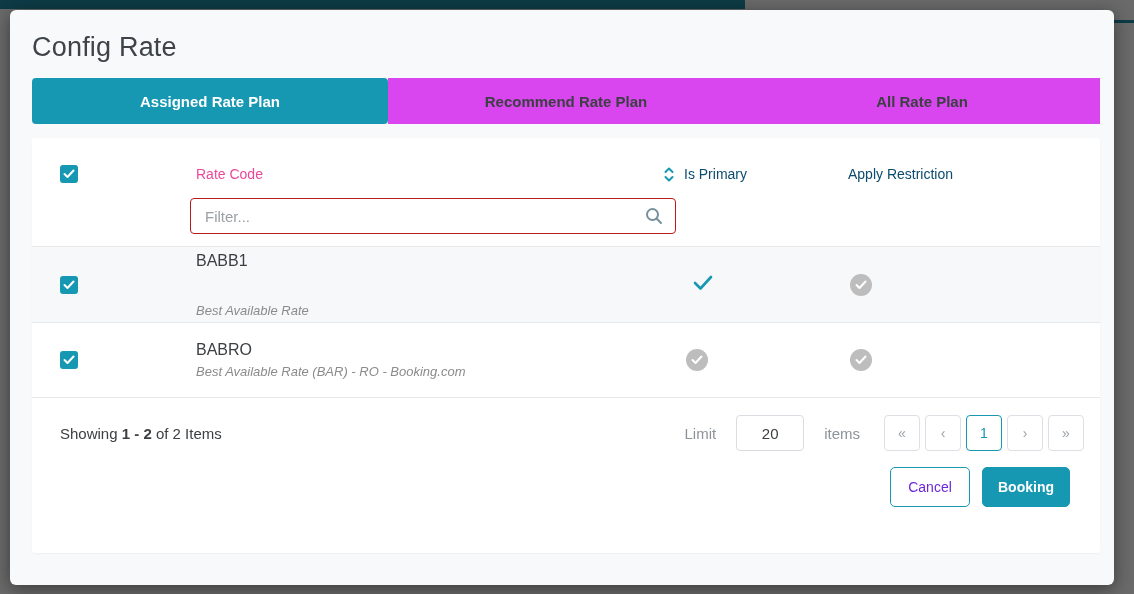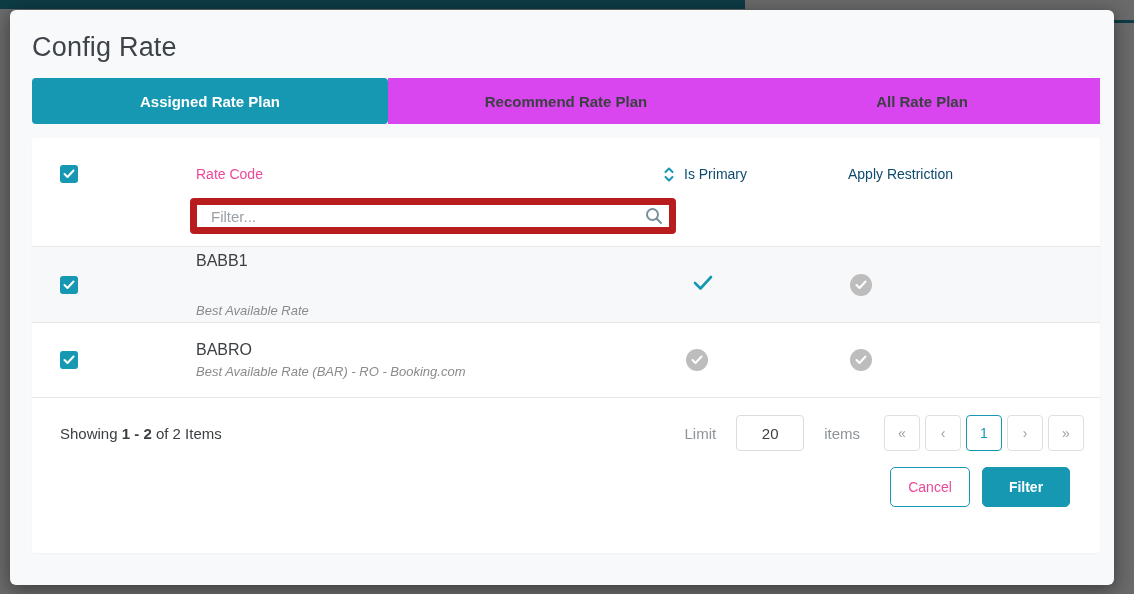--- a/index.html
+++ b/index.html
@@ -53,21 +53,21 @@
   .sort-icon { margin-left:auto; margin-right:8px; display:flex; flex-direction:column; gap:1px; cursor:pointer; }
 
   .checkbox {
     width:18px; height:18px; border-radius:3px; background:#1697b2;
     display:flex; align-items:center; justify-content:center; cursor:pointer;
   }
 
   .filter-row { margin-top:12px; padding-left:158px; }
   .filter-wrap { position:relative; width:486px; }
   .filter-input {
-    width:486px; height:36px; border:7px solid #b91c1c; border-radius:4px;
+    width:486px; height:36px; border:1px solid #b91c1c; border-radius:4px;
     padding:0 38px 0 14px; font-size:15px; color:#3c4043; outline:none;
     font-family:"Liberation Sans", sans-serif; background:#fff;
   }
   .filter-input::placeholder { color:#9aa0a6; }
   .filter-icon { position:absolute; right:12px; top:8px; }
 
   .rows-block { margin-top:12px; }
   .data-row { height:76px; border-top:1px solid #e7e8ea; }
   .data-row.tinted { background:#f7f8f9; }
   .data-row:last-child { border-bottom:1px solid #e7e8ea; }
@@ -96,21 +96,21 @@
   .pager { display:flex; gap:5px; margin-left:24px; }
   .page-btn {
     width:36px; height:36px; border:1px solid #dcdfe3; border-radius:4px; background:#fff;
     display:flex; align-items:center; justify-content:center;
     font-size:14px; color:#9aa0a6; cursor:pointer;
   }
   .page-btn.current { border-color:#1697b2; color:#1697b2; }
 
   .actions-row { display:flex; justify-content:flex-end; gap:12px; padding-right:30px; margin-top:16px; }
   .btn { height:40px; border-radius:5px; font-size:14px; cursor:pointer; font-family:"Liberation Sans", sans-serif; }
-  .btn-cancel { min-width:80px; background:#fff; border:1px solid #1697b2; color:#ec4899; font-weight:500; }
+  .btn-cancel { min-width:80px; background:#fff; border:1px solid #1697b2; color:#6d28d9; font-weight:500; }
   .btn-submit { min-width:88px; background:#1697b2; border:1px solid #1697b2; color:#fff; font-weight:700; }
 </style>
 </head>
 <body>
 
 <div class="backdrop-topbar"></div>
 <div class="backdrop-accent-right"></div>
 
 <div class="modal">
 
@@ -250,17 +250,17 @@
         <div class="page-btn">«</div>
         <div class="page-btn">‹</div>
         <div class="page-btn current">1</div>
         <div class="page-btn">›</div>
         <div class="page-btn">»</div>
       </div>
     </div>
 
     <div class="actions-row">
       <button class="btn btn-cancel">Cancel</button>
-      <button class="btn btn-submit">Filter</button>
+      <button class="btn btn-submit">Booking</button>
     </div>
 
   </div>
 </div>
 
 </body></html>

